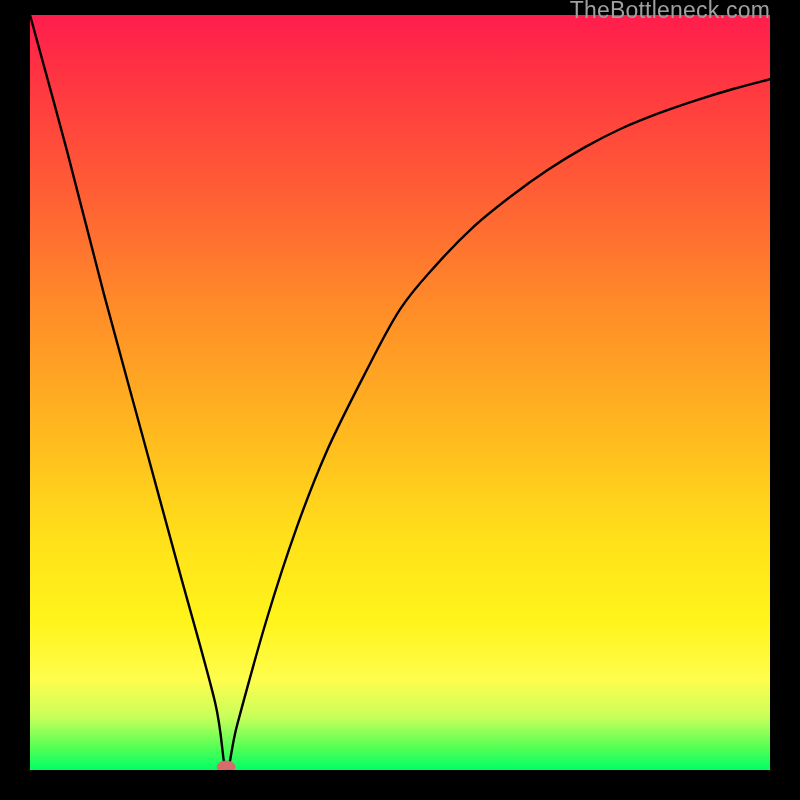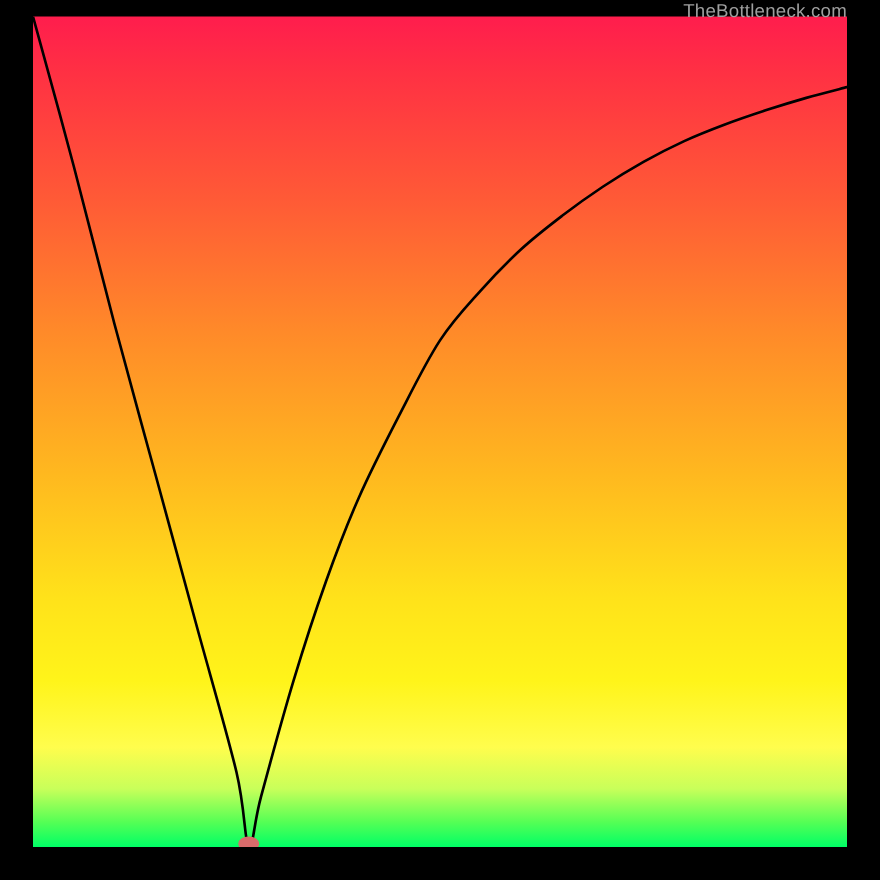--- a/index.html
+++ b/index.html
@@ -37,21 +37,21 @@
       #c8ff5a 93%,
       #55ff55 97%,
       #00ff66 100%
     );
   }
   .watermark {
     position: absolute;
     top: 0;
     right: 30px;
     color: #9f9f9f;
-    font-size: 17px;
+    font-size: 23px;
     font-weight: 400;
     letter-spacing: 0.2px;
     line-height: 20px;
     user-select: none;
   }
   svg.curve {
     position: absolute;
     left: 0;
     top: 0;
     width: 100%;

